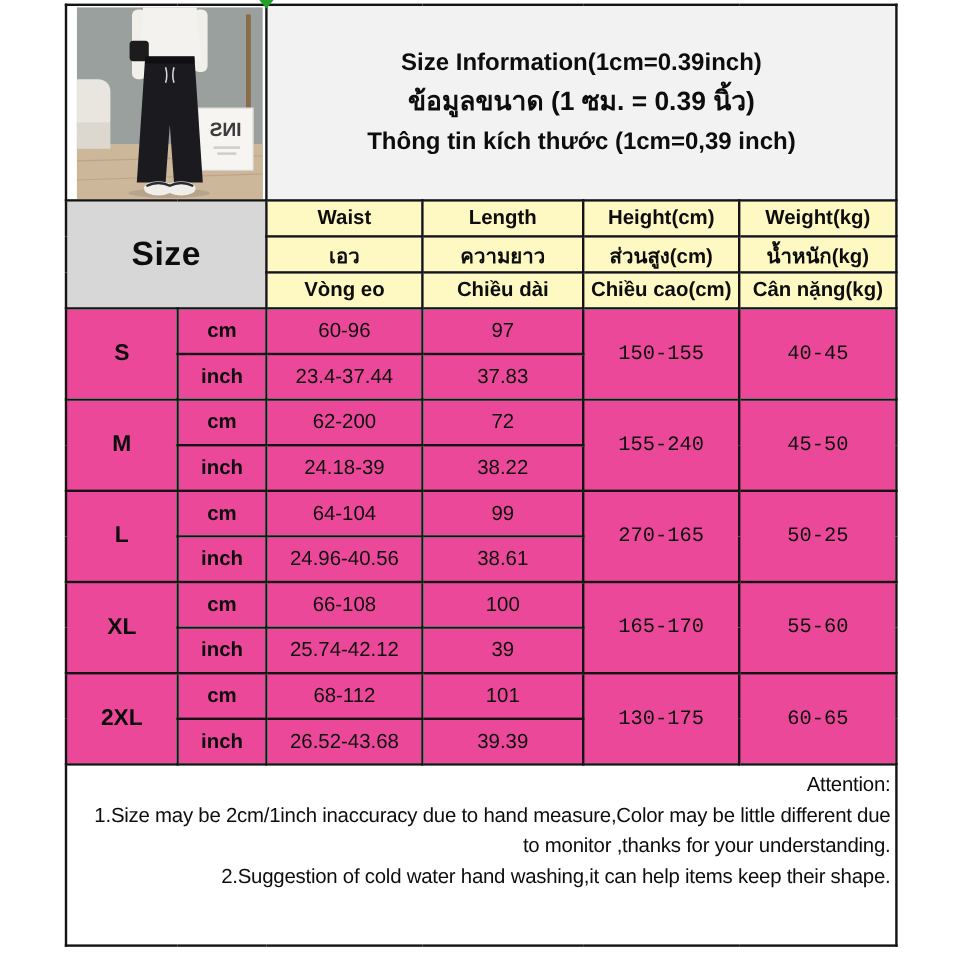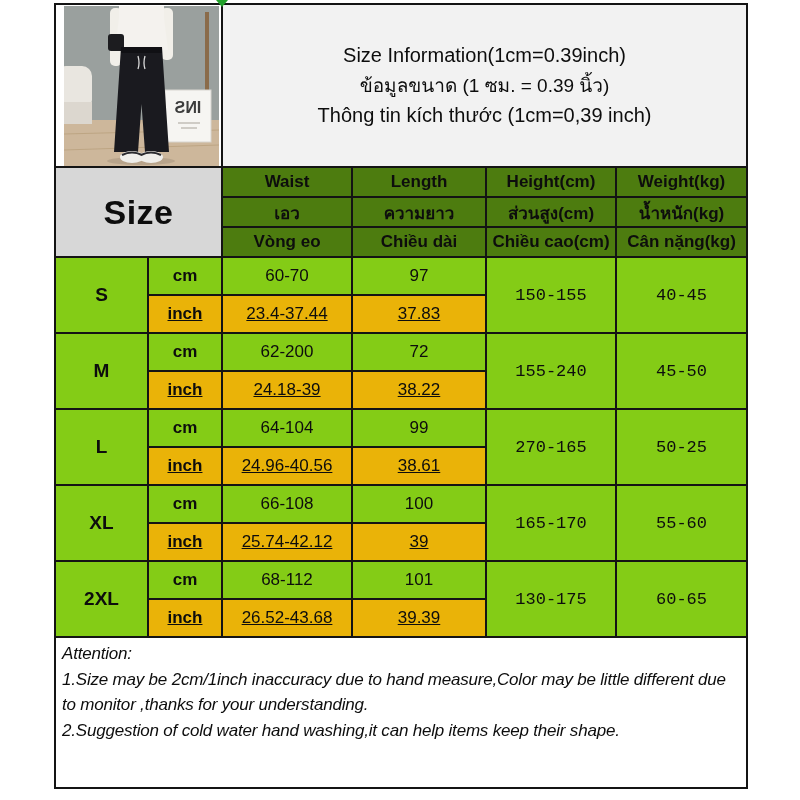--- a/index.html
+++ b/index.html
@@ -17,41 +17,40 @@
   }
   td {
     border:2px solid #141414;
     text-align:center; vertical-align:middle; padding:0;
     font-size:17px; color:#0d0d0d; overflow:hidden;
   }
 
   
   .cell-img  { background:#ffffff; height:160px; }
   .photo-wrap { width:155px; height:160px; margin:1px auto 0 8px; position:relative; }
-  .cell-title { background:#f2f2f2; font-weight:normal; font-size:20px; line-height:1.55; }
-  .cell-title .t-th { font-size:19px; }
-
-  
-  .head-cell { background:#4d7c0f; font-weight:bold; height:28px; font-size:17px; }
-  .size-head { background:#d7d7d7; font-weight:bold; font-size:34px; letter-spacing:0.5px;text-align:center; }
-
-  
-  tr.r-cm td   { background:#84cc16; height:36px; }
-  tr.r-inch td { background:#eab308; height:36px;text-decoration:underline; }
+  .cell-title { background:#f2f2f2; font-weight:bold; font-size:20px; line-height:1.55; }
+  .cell-title .t-th { font-size:22px; }
+
+  
+  .head-cell { background:#fef9c3; font-weight:bold; height:28px; font-size:17px; }
+  .size-head { background:#d7d7d7; font-weight:bold; font-size:28px; letter-spacing:0.5px;text-align:center; }
+
+  
+  tr.r-cm td   { background:#ec4899; height:36px; }
+  tr.r-inch td { background:#ec4899; height:36px; }
   td.size-cell { background:#d9d9d9; font-weight:bold; font-size:19px; }
   td.unit-cell { font-weight:bold; }
   td.merged-cell { background:#ededed;font-family:Liberation Mono, monospace; }
 
   
   td.attention-cell {
     background:#ffffff; height:146px;
-    text-align:left; vertical-align:top;
+    text-align:right; vertical-align:top;
     padding:3px 4px 0 6px; font-size:17px; line-height:1.5;
     letter-spacing:-0.2px;
-    font-style:italic;
   }
 
   
   .corner-marker {
     position:absolute; left:216px; top:0; width:0; height:0;
     border-top:7px solid #21a02a;
     border-left:6px solid transparent;
     border-right:6px solid transparent;
   }
 </style>
@@ -127,21 +126,21 @@
     <tr>
       <td class="head-cell">Vòng eo</td>
       <td class="head-cell">Chiều dài</td>
       <td class="head-cell">Chiều cao(cm)</td>
       <td class="head-cell">Cân nặng(kg)</td>
     </tr>
 
     <tr class="r-cm">
       <td class="size-cell" rowspan="2">S</td>
       <td class="unit-cell">cm</td>
-      <td>60-70</td>
+      <td>60-96</td>
       <td>97</td>
       <td class="merged-cell" rowspan="2">150-155</td>
       <td class="merged-cell" rowspan="2">40-45</td>
     </tr>
     <tr class="r-inch">
       <td class="unit-cell">inch</td>
       <td>23.4-37.44</td>
       <td>37.83</td>
     </tr>
 

